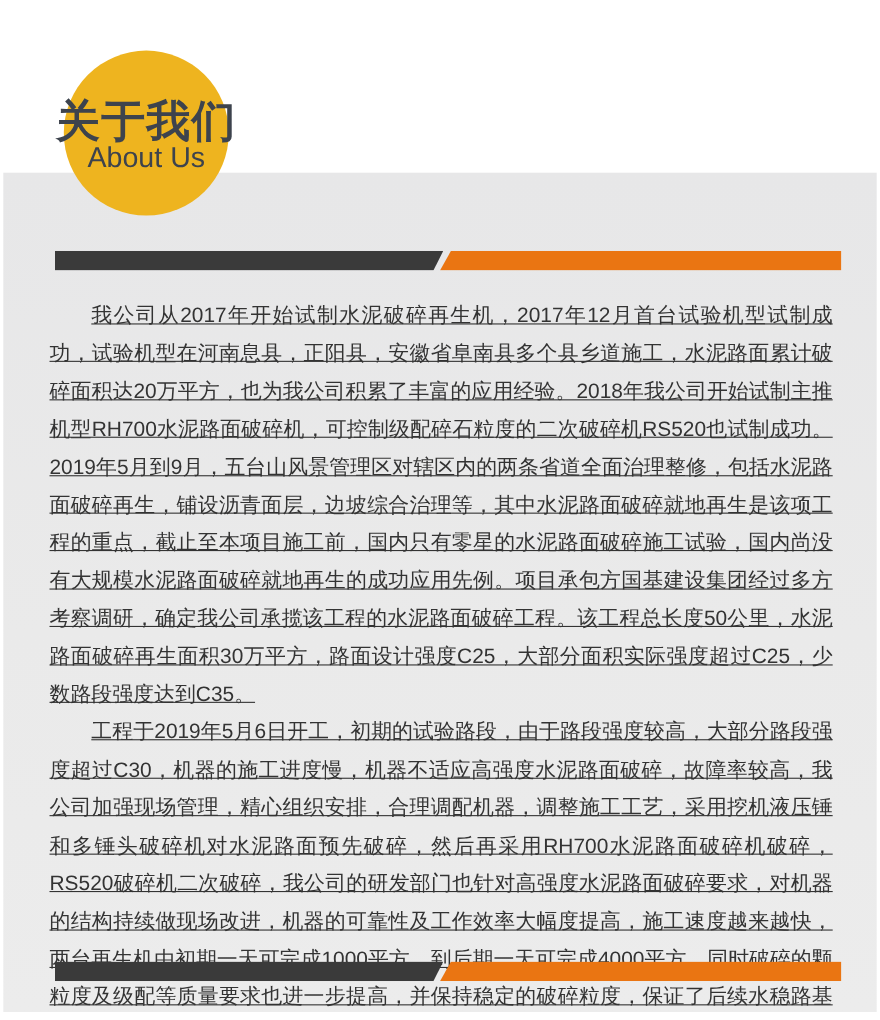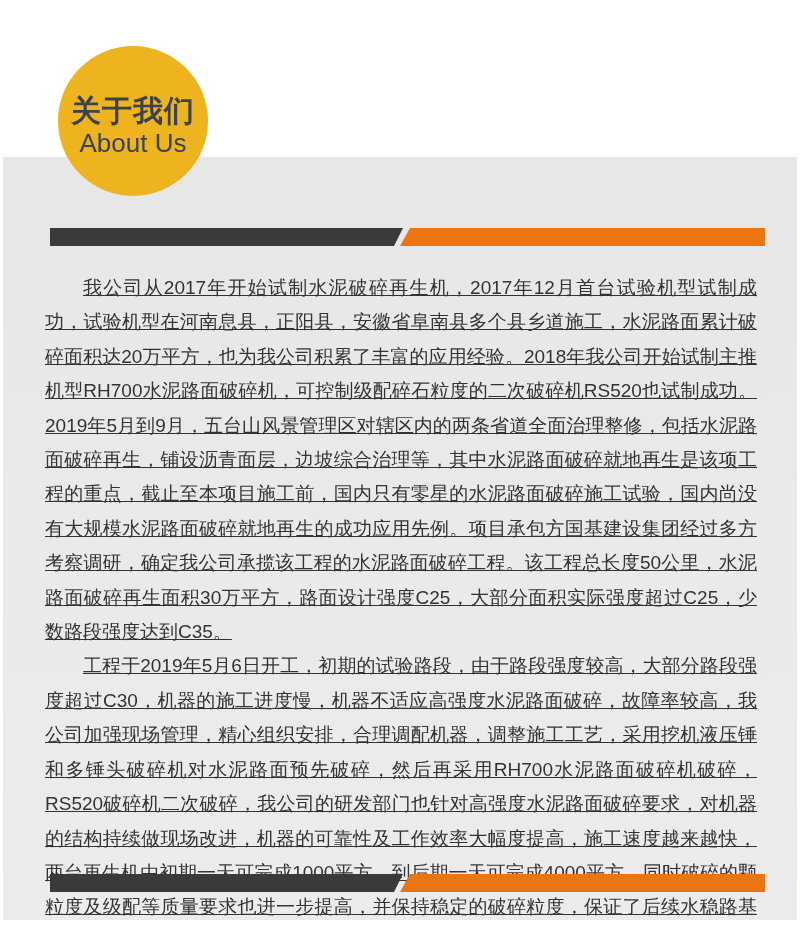--- a/index.html
+++ b/index.html
@@ -37,21 +37,21 @@
     display: flex;
     flex-direction: column;
     align-items: center;
     justify-content: center;
     padding-top: 10px;
     box-sizing: border-box;
     z-index: 2;
   }
   .badge .cn {
     color: var(--badge-text, #3d434d);
-    font-size: 30px;
+    font-size: 40px;
     font-weight: bold;
     line-height: 34px;
     letter-spacing: 1px;
     white-space: nowrap;
   }
   .badge .en {
     color: var(--badge-text, #3d434d);
     font-size: 26px;
     font-weight: normal;
     line-height: 30px;

